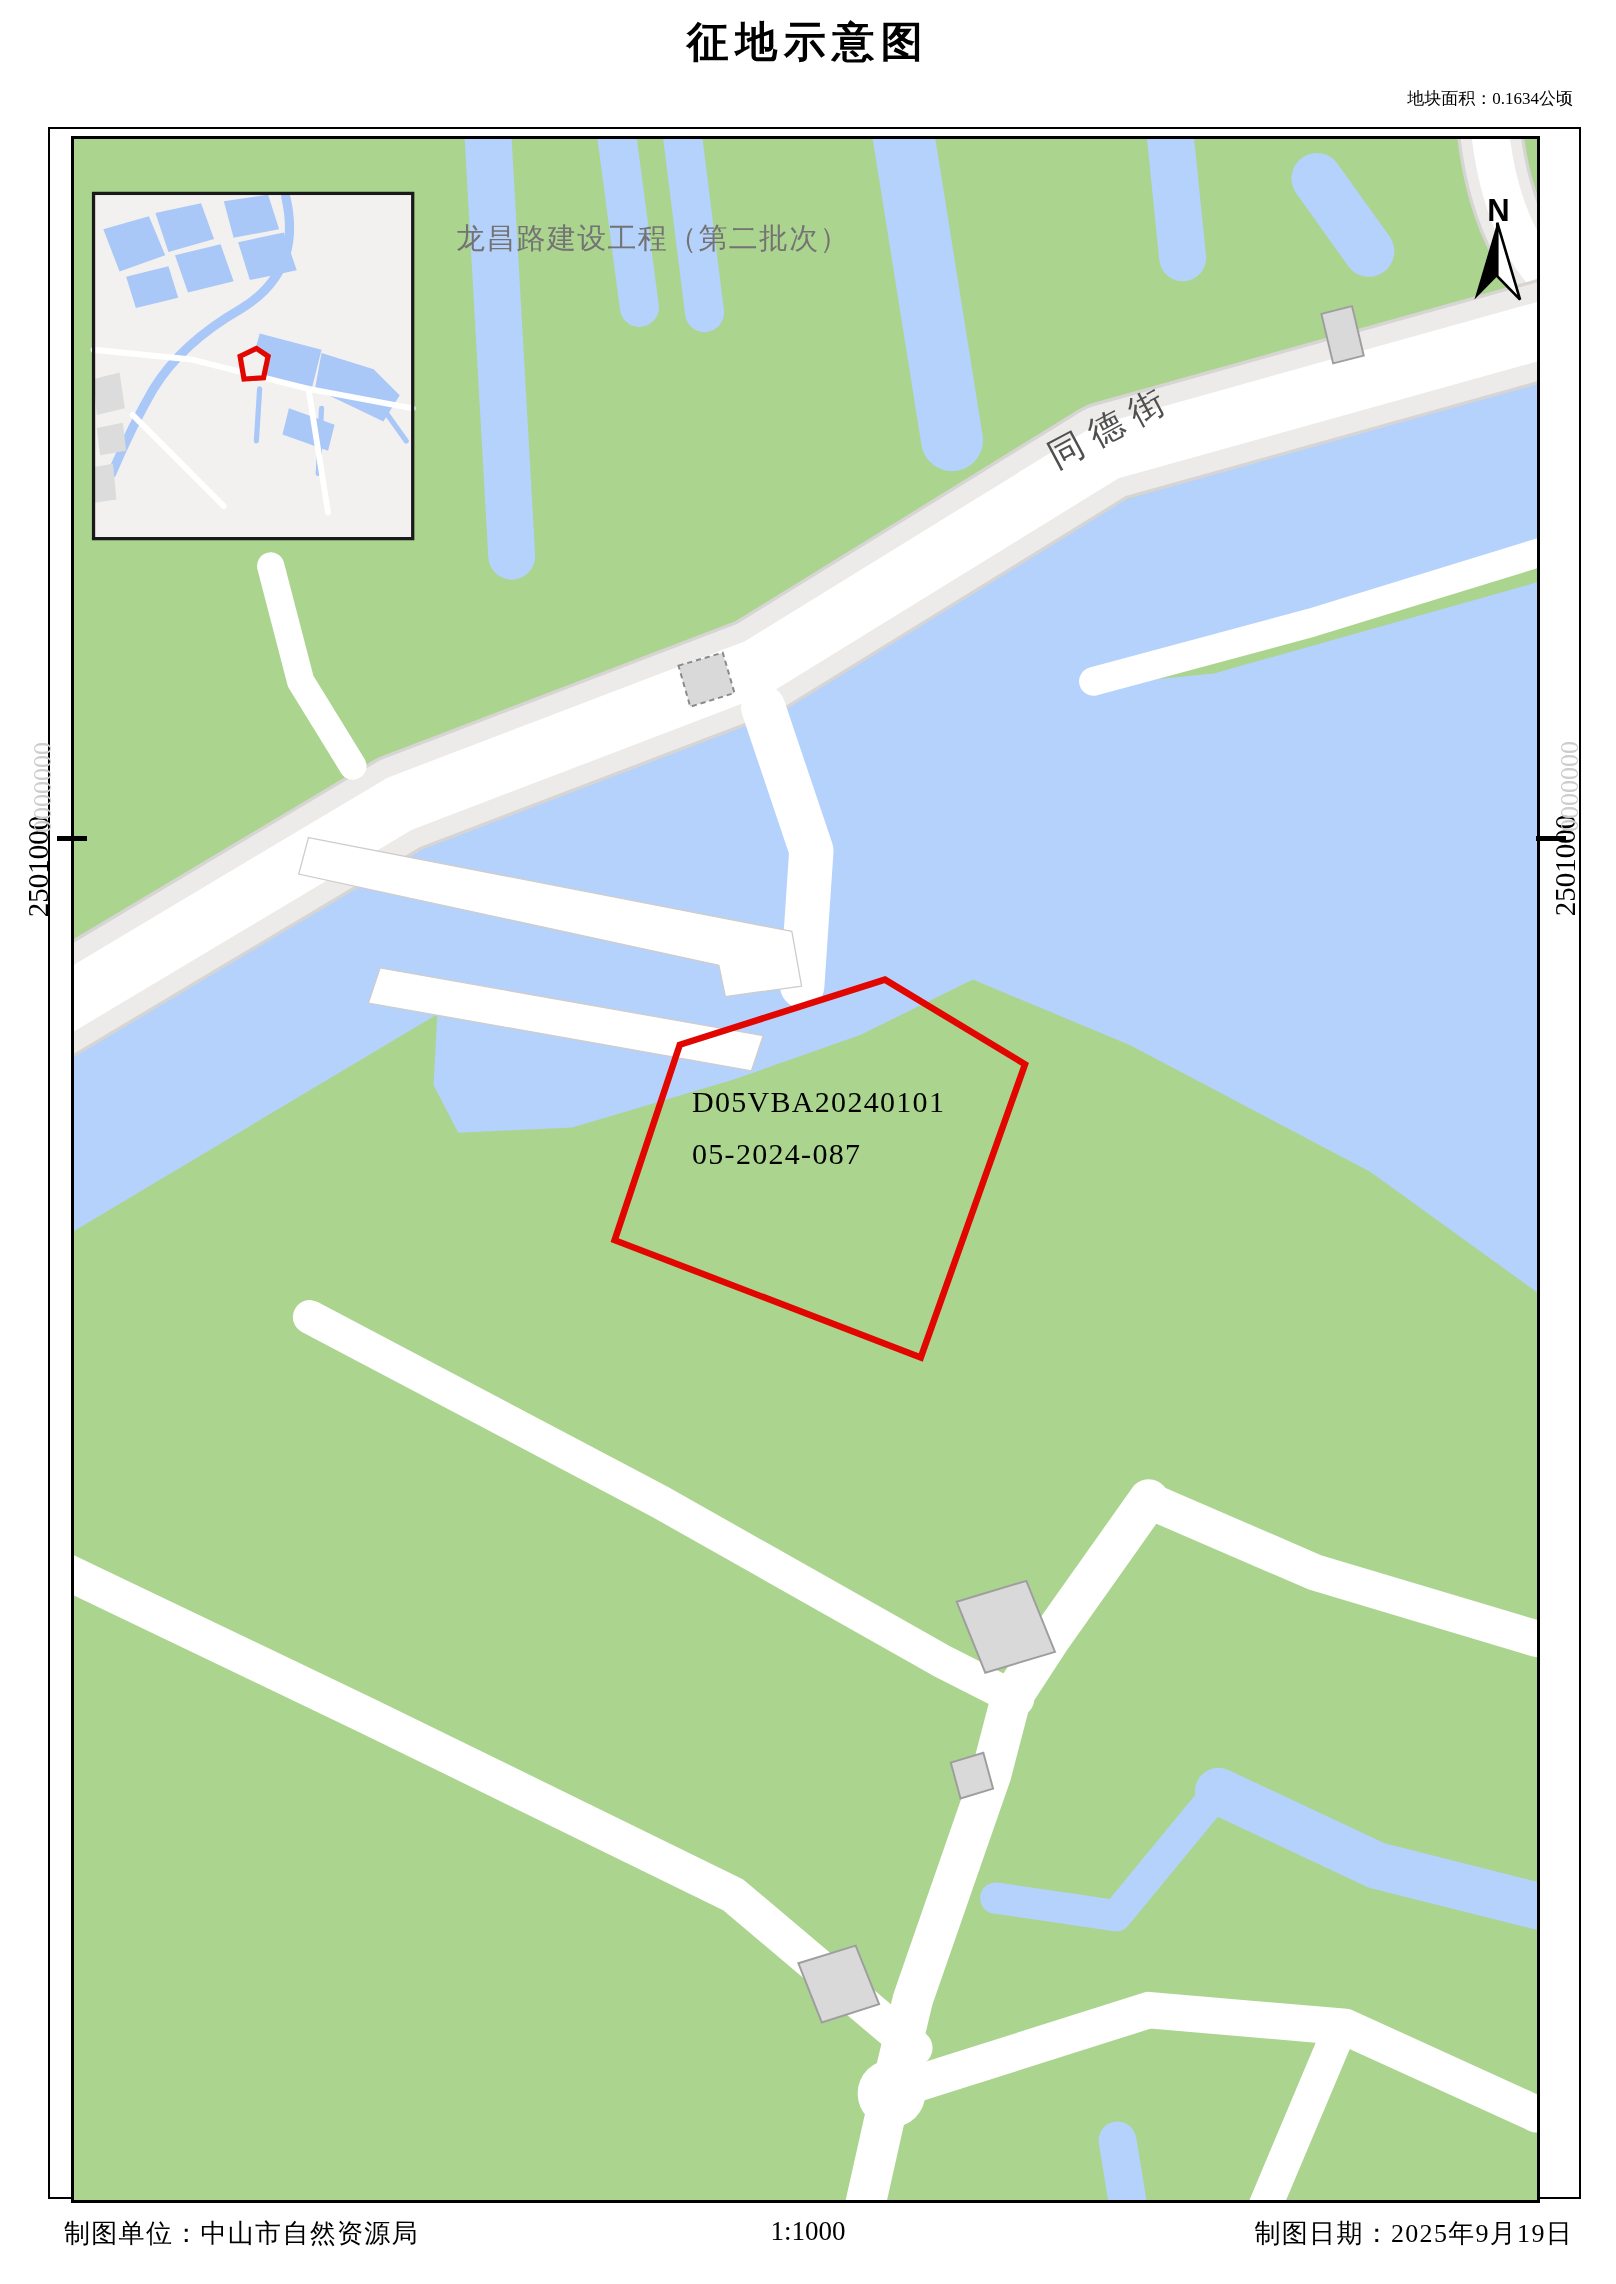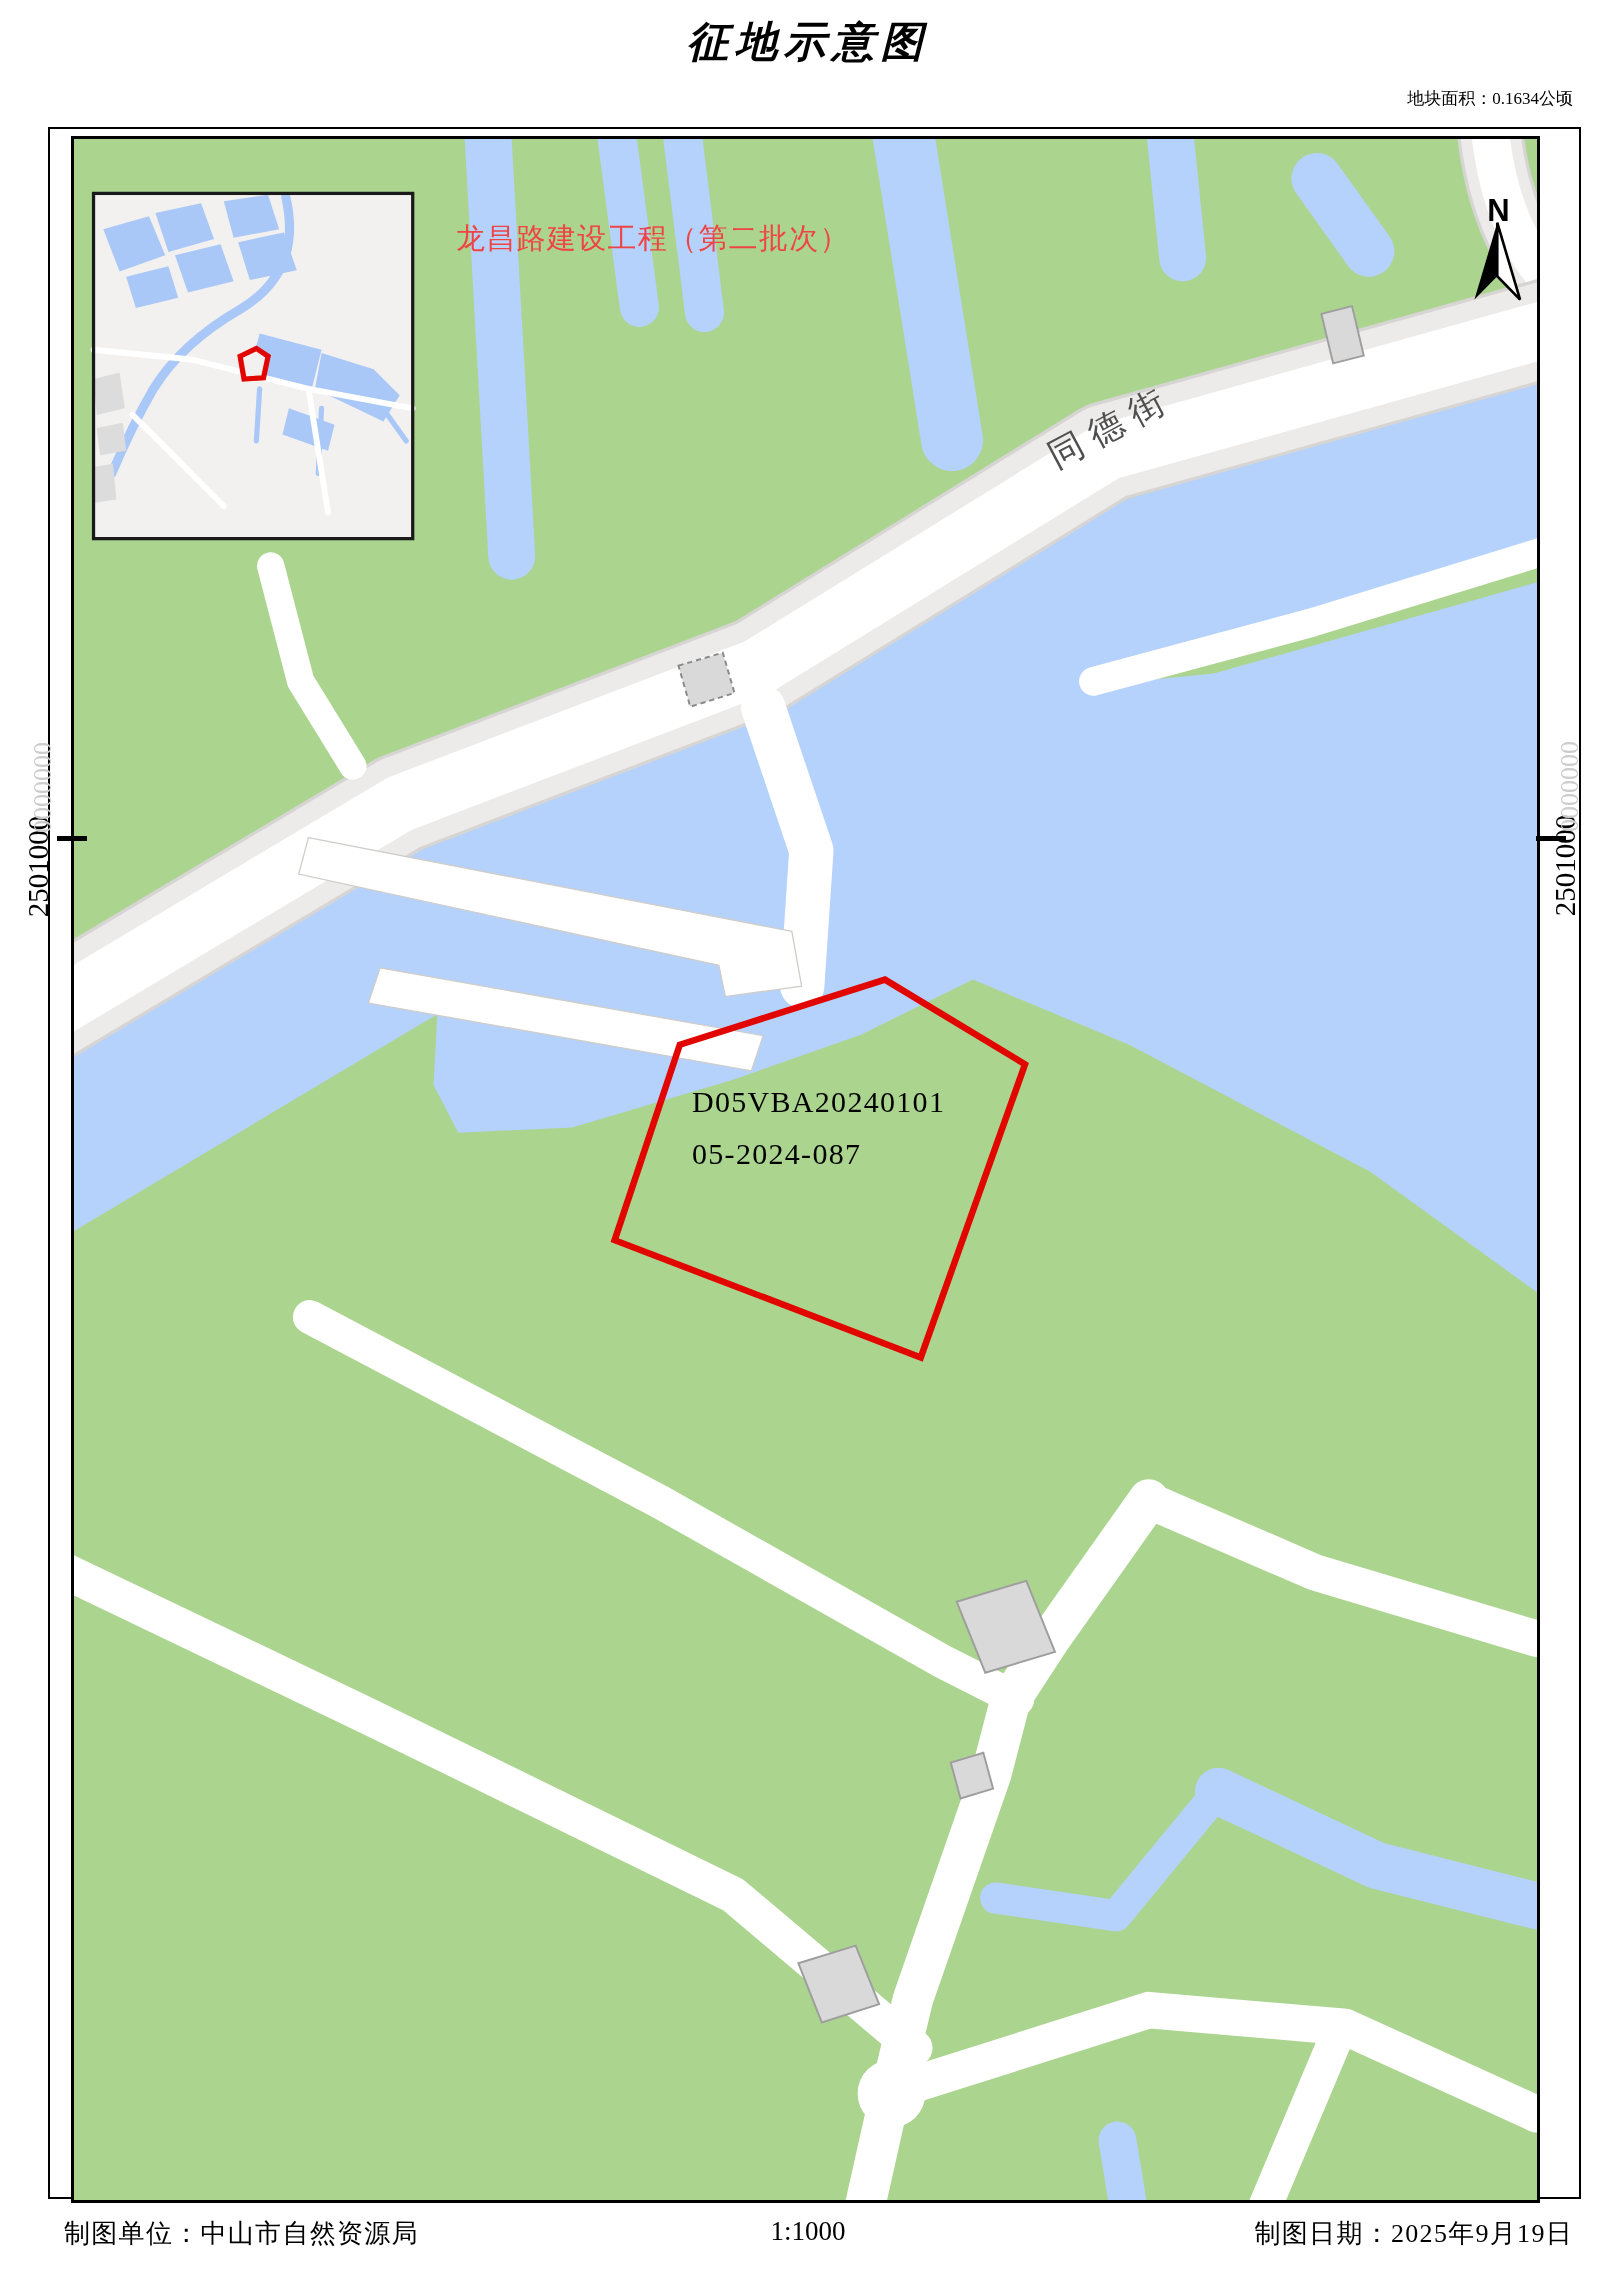--- a/index.html
+++ b/index.html
@@ -1,24 +1,24 @@
 <!DOCTYPE html>
 <html style="font-size:10.4px"><head>
 <meta charset="utf-8">
 <style>
   html,body{margin:0;padding:0;background:#fff;}
   .page{position:relative;width:1616px;height:2284px;background:#ffffff;overflow:hidden;
         font-family:"Liberation Serif","DejaVu Serif",serif;color:#000;}
   .abs{position:absolute;}
   .page-title{top:14.3px;left:0;width:100%;text-align:center;font-size:42px;font-weight:bold;
-              letter-spacing:6.5px;font-family:"Liberation Sans","DejaVu Sans",sans-serif;font-style:italic;}
+              letter-spacing:6.5px;font-family:"Liberation Sans","DejaVu Sans",sans-serif;}
   .area-label{top:87px;right:43px;font-size:17px;}
   .outer-line{left:48px;top:127px;width:1533px;height:2072px;border:2px solid #000;box-sizing:border-box;}
   .map-frame{left:71px;top:136px;width:1463px;height:2061px;border:3.9px solid #000;overflow:hidden;background:#abd48f;}
-  .proj-title{left:456px;top:219px;font-size:29px;color:#ef4444;letter-spacing:1.3px;}
+  .proj-title{left:456px;top:219px;font-size:29px;color:#737373;letter-spacing:1.3px;}
   .coop{left:456px;top:261px;font-size:30px;line-height:38px;letter-spacing:0.7px;}
   .parcel-label{left:692px;top:1076px;font-size:30px;line-height:52px;letter-spacing:1.3px;font-family:Liberation Serif, serif;}
   .road-label{left:1007px;top:403px;width:208px;text-align:center;font-size:35px;color:#4f4f4f;
               letter-spacing:10.4px;transform:rotate(-28deg);}
   .north-label{left:1466px;top:193px;width:65px;text-align:center;font-size:31px;font-weight:bold;
                font-family:"Liberation Sans","DejaVu Sans",sans-serif;}
   .coord{width:143px;height:31px;text-align:center;font-size:29px;transform:rotate(-90deg);}
   .coord-left{left:-34px;top:851px;}
   .coord-right{left:1493px;top:850px;}
   .coord-faded{width:143px;height:27px;text-align:center;font-size:26px;color:#cccccc;transform:rotate(-90deg);}

